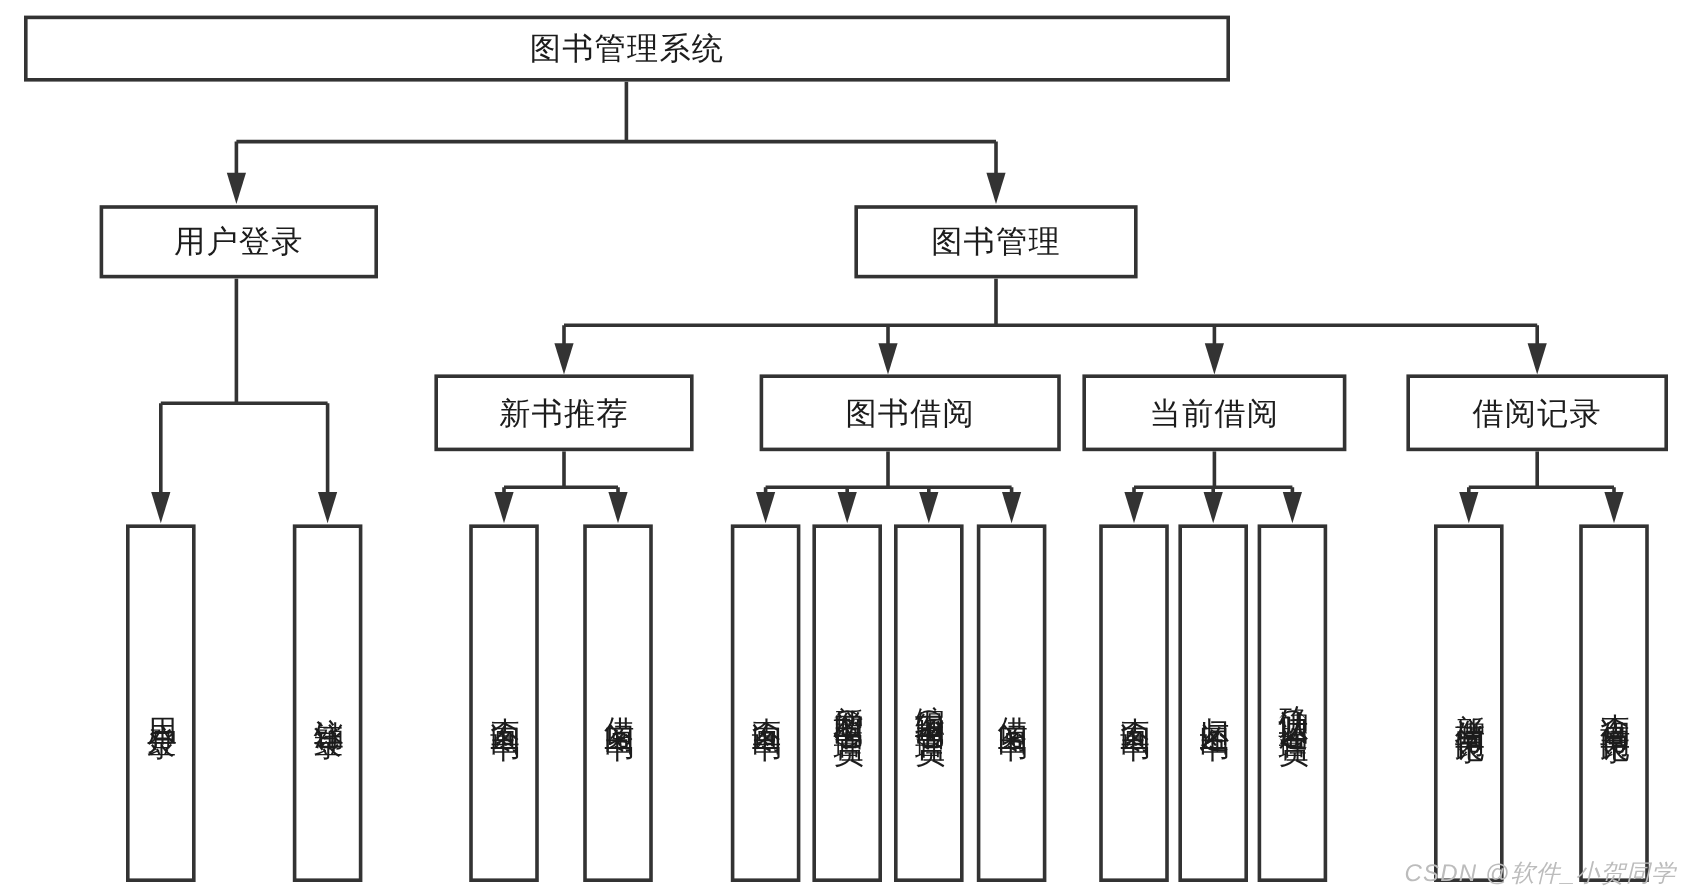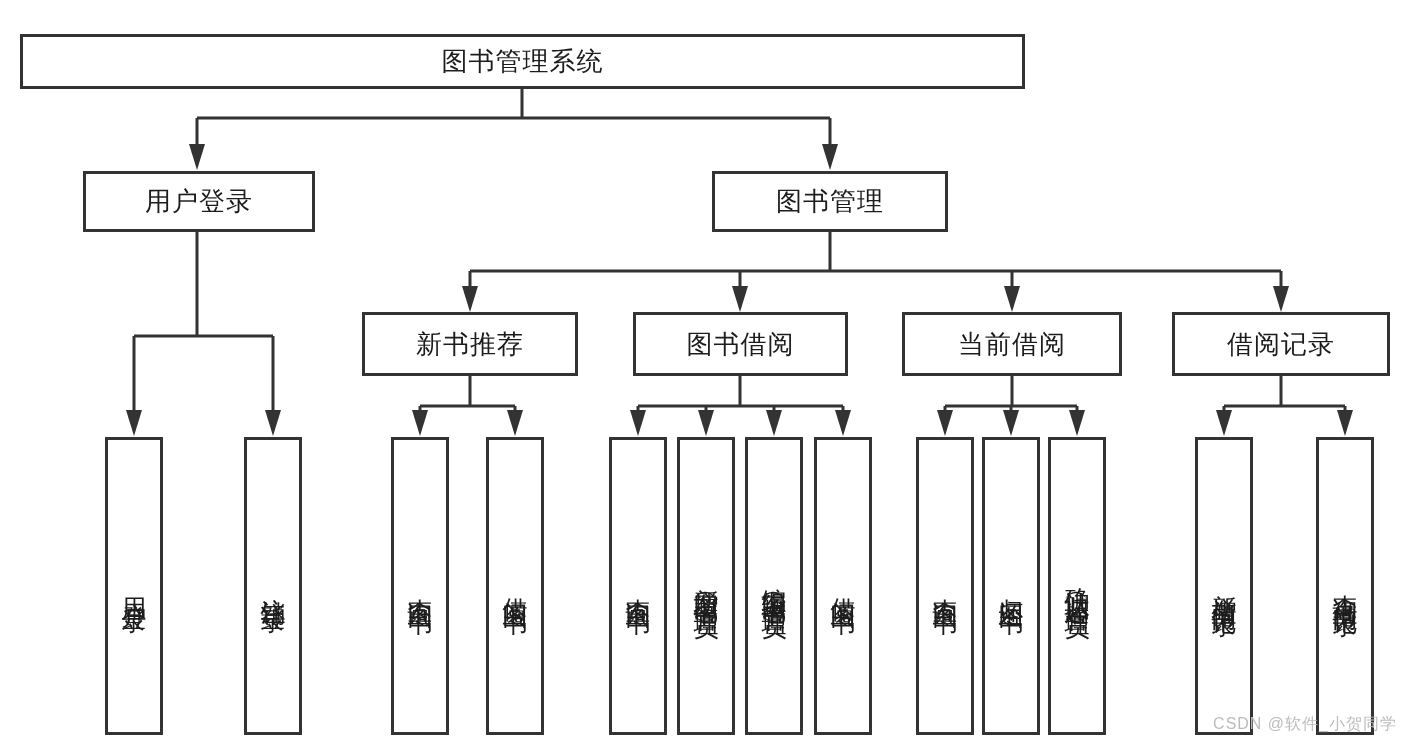--- a/index.html
+++ b/index.html
@@ -54,24 +54,25 @@
     text-orientation: mixed;
     font-size: 25px;
     letter-spacing: 4px;
     line-height: 1;
     white-space: nowrap;
   }
   .watermark {
     position: absolute;
     right: 8px;
     top: 714px;
-    font-size: 16px;
+    font-size: 20px;
     color: #bcbcbc;
     letter-spacing: 1px;
     white-space: nowrap;
+    font-style: italic;
   }
 </style>
 </head>
 <body>
 
 <div class="canvas">
 
   <svg class="connectors" width="1405" height="747" viewBox="0 0 1405 747" aria-hidden="true">
     <g>
       <path d="M522 68 V118 M197 118 H830 M197 118 V146 M830 118 V146"></path>
@@ -108,35 +109,35 @@
       <polygon points="1003,410 1019,410 1011,436"></polygon>
       <polygon points="1069,410 1085,410 1077,436"></polygon>
     </g>
     <g>
       <path d="M1281 376 V406 M1224 406 H1345 M1224 406 V412 M1345 406 V412"></path>
       <polygon points="1216,410 1232,410 1224,436"></polygon>
       <polygon points="1337,410 1353,410 1345,436"></polygon>
     </g>
   </svg>
 
-  <div class="box" style="left:20px; top:13px; width:1005px; height:55px;margin-top:21px;">
+  <div class="box" style="left:20px; top:13px; width:1005px; height:55px;">
     <span class="root-label">图书管理系统</span>
   </div>
 
   <div class="box" style="left:83px; top:171px; width:232px; height:61px;">
     <span class="h-label">用户登录</span>
   </div>
   <div class="box" style="left:712px; top:171px; width:236px; height:61px;">
     <span class="h-label">图书管理</span>
   </div>
 
   <div class="box" style="left:362px; top:312px; width:216px; height:64px;text-align:center;">
     <span class="h-label">新书推荐</span>
   </div>
-  <div class="box" style="left:633px; top:312px; width:215px; height:64px;">
+  <div class="box" style="left:633px; top:312px; width:251px; height:64px;">
     <span class="h-label">图书借阅</span>
   </div>
   <div class="box" style="left:1172px; top:312px; width:218px; height:64px;">
     <span class="h-label">借阅记录</span>
   </div>
   <div class="box" style="left:902px; top:312px; width:220px; height:64px;">
     <span class="h-label">当前借阅</span>
   </div>
 
   <div class="box" style="left:105px; top:437px; width:58px; height:298px;">

